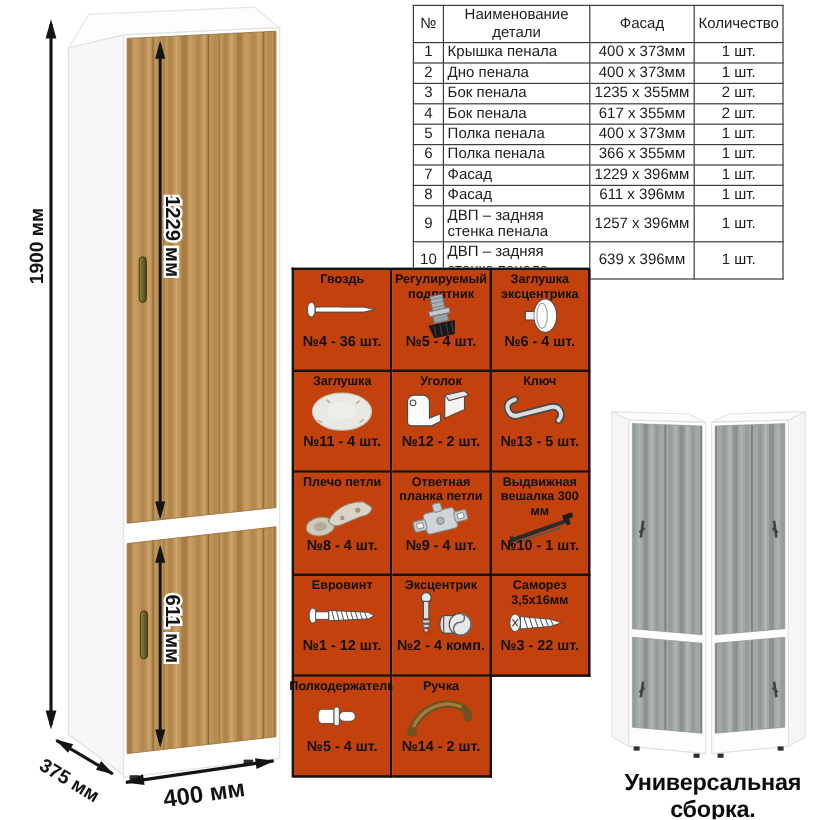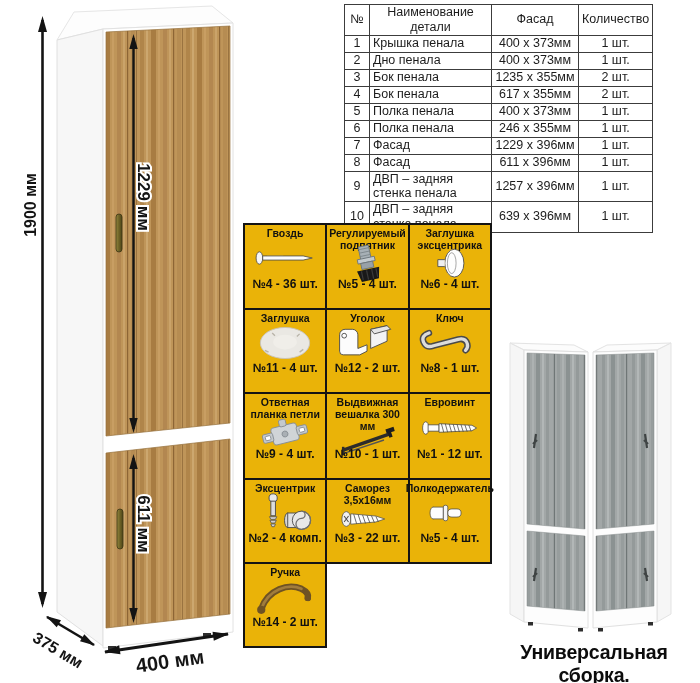--- a/index.html
+++ b/index.html
@@ -17,21 +17,21 @@
   .parts-table th{text-align:center;}
   .c-num,.c-size,.c-qty{text-align:center;}
   .c-name{text-align:left;padding-left:5px;margin-left:41px;}
   
   .hw-grid{position:absolute;left:243px;top:223px;width:247px;
            border-top:2.5px solid #141414;border-left:2.5px solid #141414;
            display:grid;grid-template-columns:1fr 1fr 1fr;
            grid-template-rows:85px 84px 86px 84px 84px;background:#fff;}
   .hw-cell{border-right:2.5px solid #141414;border-bottom:2.5px solid #141414;
            display:flex;flex-direction:column;align-items:center;
-           padding:2px 1px 1px;box-sizing:border-box;background:#eab308;min-width:0;}
+           padding:2px 1px 1px;box-sizing:border-box;background:#c2410c;min-width:0;}
   .hw-cell.empty{border:none;background:transparent;}
   .hw-title{font-weight:bold;font-size:10.5px;line-height:1.15;text-align:center;color:#111;}
   .hw-icon{flex:1;display:flex;align-items:center;justify-content:center;width:100%;min-height:0;}
   .hw-count{font-weight:bold;font-size:12px;color:#111;padding-bottom:16px;white-space:nowrap;}
   
   .variants-caption{position:absolute;left:488px;top:641px;width:212px;text-align:center;
            font-size:19.5px;font-weight:bold;color:#0c0c0c;letter-spacing:-0.2px;}
 </style>
 </head>
 <body>
@@ -194,21 +194,21 @@
     </tr>
     <tr>
       <td class="c-num">5</td>
       <td class="c-name">Полка пенала</td>
       <td class="c-size">400 х 373мм</td>
       <td class="c-qty">1 шт.</td>
     </tr>
     <tr>
       <td class="c-num">6</td>
       <td class="c-name">Полка пенала</td>
-      <td class="c-size">246 х 355мм</td>
+      <td class="c-size">366 х 355мм</td>
       <td class="c-qty">1 шт.</td>
     </tr>
     <tr>
       <td class="c-num">7</td>
       <td class="c-name">Фасад</td>
       <td class="c-size">1229 х 396мм</td>
       <td class="c-qty">1 шт.</td>
     </tr>
     <tr>
       <td class="c-num">8</td>
@@ -300,23 +300,38 @@
     </div>
 
     <div class="hw-cell">
       <div class="hw-title">Ключ</div>
       <div class="hw-icon">
           <svg width="76" height="42" viewBox="0 0 80 46">
         <path d="M17 12 q-9 3 -6 10 q3 7 11 4 l27 -7 q8 -2 10 5 q1 4 -2 7" fill="none" stroke="#4a4a4a" stroke-width="7" stroke-linecap="round"></path>
         <path d="M17 12 q-9 3 -6 10 q3 7 11 4 l27 -7 q8 -2 10 5 q1 4 -2 7" fill="none" stroke="#dcdcdc" stroke-width="3.6" stroke-linecap="round"></path>
       </svg>
         </div>
-      <div class="hw-count">№8 - 1 шт.</div>
-    </div>
-
+      <div class="hw-count">№13 - 5 шт.</div>
+    </div>
+
+    <div class="hw-cell">
+      <div class="hw-title">Плечо петли</div>
+      <div class="hw-icon">
+          <svg width="76" height="42" viewBox="0 0 80 46">
+        <g transform="rotate(-8 40 25)">
+          <ellipse cx="19" cy="32" rx="13" ry="8.5" fill="#cfc9bc" stroke="#8f8878"></ellipse>
+          <ellipse cx="19" cy="32" rx="6" ry="4" fill="#b2ab9b"></ellipse>
+          <path d="M27 28 q12 -16 34 -13 l7 6 q-1 7 -11 7 l-19 5 q-8 2 -11 -5 z" fill="#dad4c7" stroke="#8f8878"></path>
+          <circle cx="55" cy="22" r="2.4" fill="#9d9685"></circle>
+          <circle cx="40" cy="27" r="2" fill="#9d9685"></circle>
+        </g>
+      </svg>
+        </div>
+      <div class="hw-count">№8 - 4 шт.</div>
+    </div>
 
     <div class="hw-cell">
       <div class="hw-title">Ответная планка петли</div>
       <div class="hw-icon">
           <svg width="76" height="40" viewBox="0 0 80 46">
         <g transform="rotate(-14 40 23)">
           <rect x="25" y="13" width="30" height="20" rx="3" fill="#d0d4d7" stroke="#868d93"></rect>
           <rect x="14" y="18" width="12" height="10" rx="2" fill="#c4c9cd" stroke="#868d93"></rect>
           <rect x="54" y="18" width="12" height="10" rx="2" fill="#c4c9cd" stroke="#868d93"></rect>
           <rect x="17" y="20.5" width="6" height="5" rx="1" fill="#fff" stroke="#868d93"></rect>

